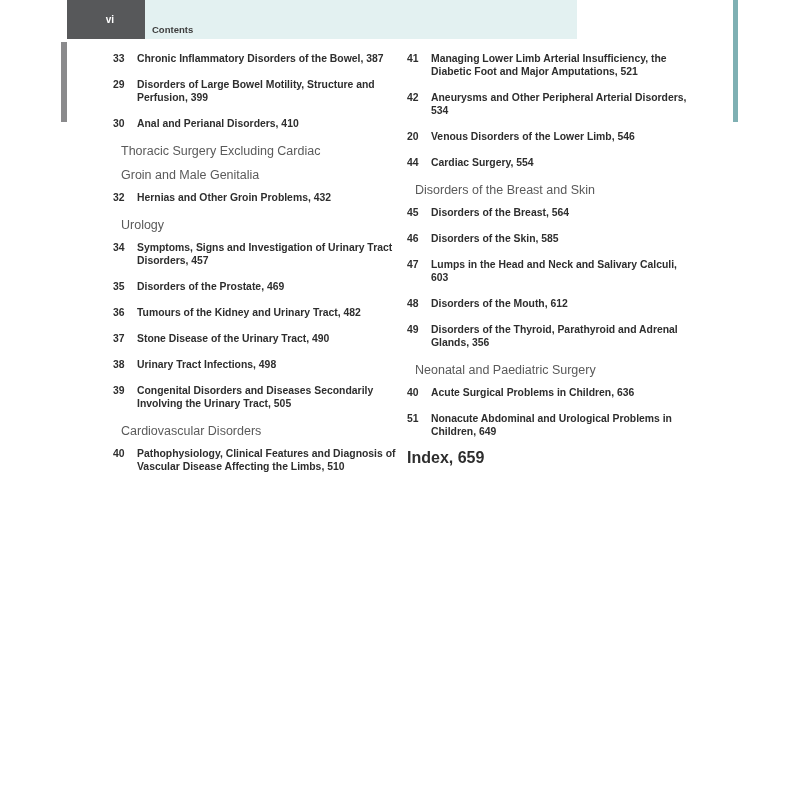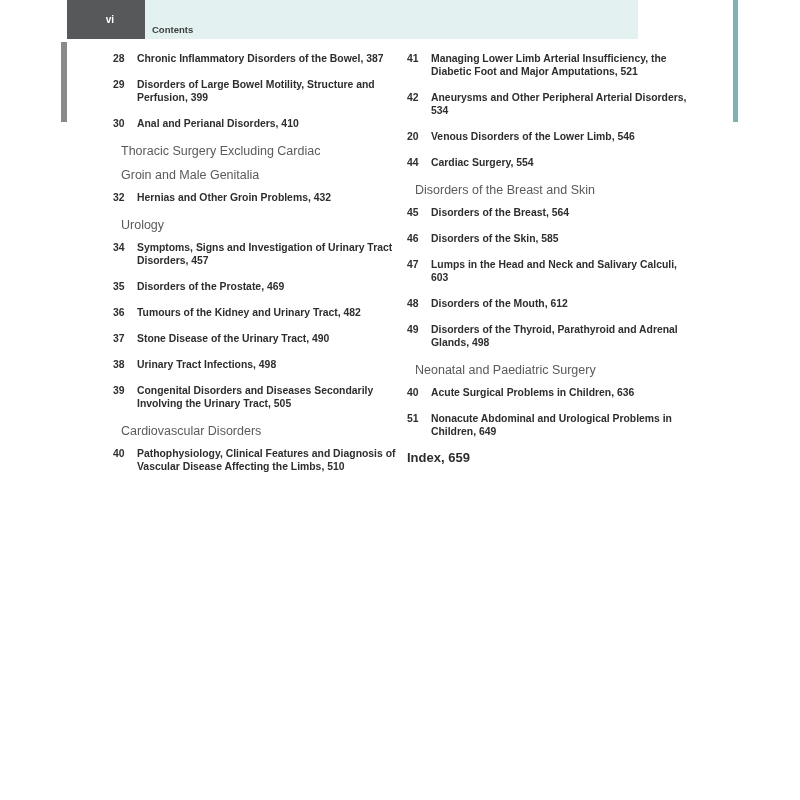--- a/index.html
+++ b/index.html
@@ -28,21 +28,21 @@
       left: 733px;
       top: 0;
       width: 5px;
       height: 122px;
       background: #7fb0b3;
     }
     .header-bar {
       position: absolute;
       left: 67px;
       top: 0;
-      width: 571px;
+      width: 510px;
       height: 39px;
       background: #e3f1f1;
     }
     .header-page {
       position: absolute;
       left: 0;
       top: 0;
       width: 78px;
       height: 39px;
       background: #57585a;
@@ -88,40 +88,40 @@
       margin-bottom: 13px;
     }
     .entry .num {
       width: 24px;
       flex: 0 0 24px;
     }
     .entry .title {
       flex: 1;
     }
     .index-entry {
-      font-size: 13px;
+      font-size: 16px;
       font-weight: bold;
       line-height: 13px;
       color: #2e2e2e;
     }
   </style>
 </head>
 <body>
 
 <div class="left-rule"></div>
 <div class="right-rule"></div>
 
 <div class="header-bar">
   <div class="header-page">vi</div>
   <div class="header-title">Contents</div>
 </div>
 
 <div class="column col-left">
   <div class="entry">
-    <span class="num">28</span>
+    <span class="num">33</span>
     <span class="title">Chronic Inflammatory Disorders of the Bowel, 387</span>
   </div>
   <div class="entry">
     <span class="num">29</span>
     <span class="title">Disorders of Large Bowel Motility, Structure and Perfusion, 399</span>
   </div>
   <div class="entry">
     <span class="num">30</span>
     <span class="title">Anal and Perianal Disorders, 410</span>
   </div>
@@ -198,21 +198,21 @@
   <div class="entry">
     <span class="num">47</span>
     <span class="title">Lumps in the Head and Neck and Salivary Calculi, 603</span>
   </div>
   <div class="entry">
     <span class="num">48</span>
     <span class="title">Disorders of the Mouth, 612</span>
   </div>
   <div class="entry">
     <span class="num">49</span>
-    <span class="title">Disorders of the Thyroid, Parathyroid and Adrenal Glands, 498</span>
+    <span class="title">Disorders of the Thyroid, Parathyroid and Adrenal Glands, 356</span>
   </div>
 
   <h3 class="section-head">Neonatal and Paediatric Surgery</h3>
   <div class="entry">
     <span class="num">40</span>
     <span class="title">Acute Surgical Problems in Children, 636</span>
   </div>
   <div class="entry">
     <span class="num">51</span>
     <span class="title">Nonacute Abdominal and Urological Problems in Children, 649</span>

